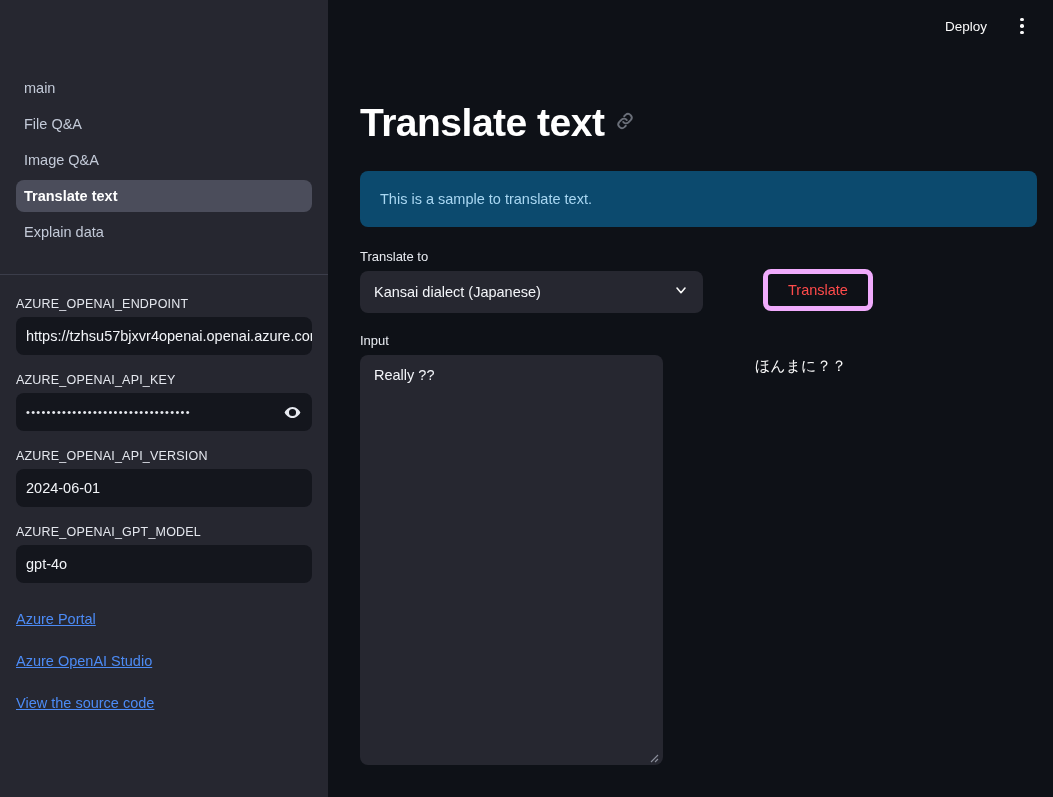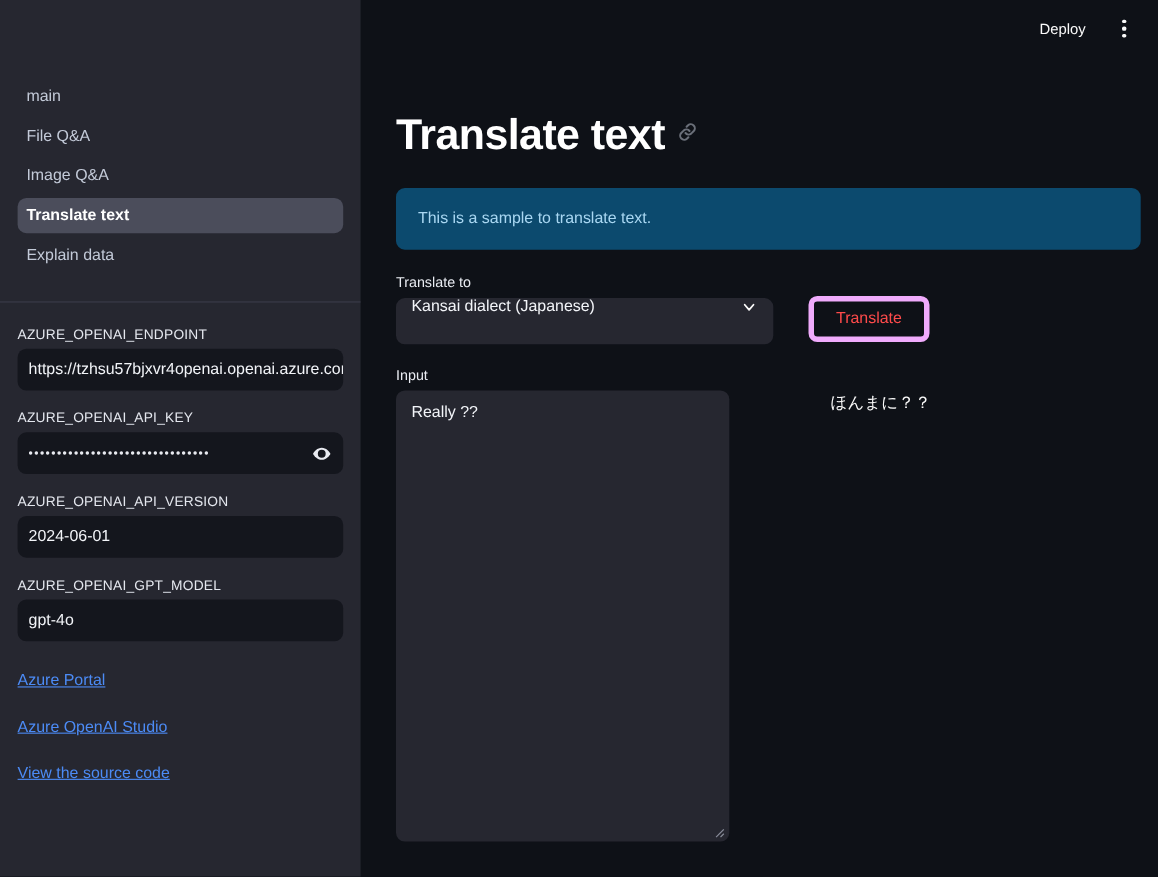--- a/index.html
+++ b/index.html
@@ -142,30 +142,31 @@
     height: 56px;
     display: flex;
     align-items: center;
     padding: 0 20px;
   }
   .info-text { color: #a9d7f2; font-size: 14.5px; }
 
   .controls-row {
     display: flex;
     margin: 22px 0 0 16px;
-    gap: 32px;
+    gap: 60px;
     align-items: flex-start;
   }
   .select-col { width: 343px; }
   .ctl-label { font-size: 13px; color: #e9ecf2; margin-bottom: 7px; }
   .select-box {
     height: 42px;
     background: #262730;
     border-radius: 8px;
     display: flex;
+    align-items: center;
     padding: 0 14px;
     justify-content: space-between;
   }
   .select-value { font-size: 14.5px; color: #f3f5f9; }
   .translate-btn {
     margin-top: 20px;
     height: 42px;
     padding: 0 20px;
     border: 5px solid #f0abfc;
     color: #ff4b4b;

